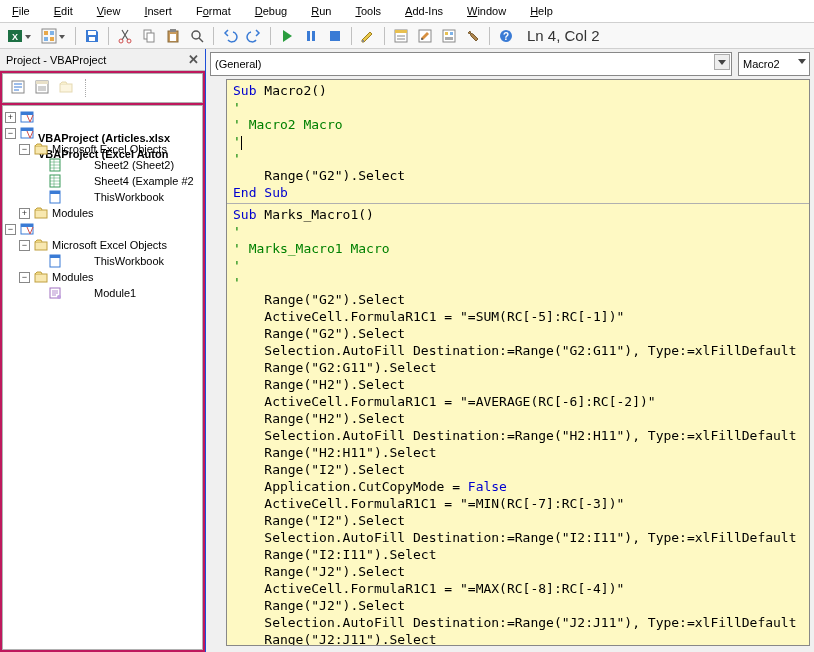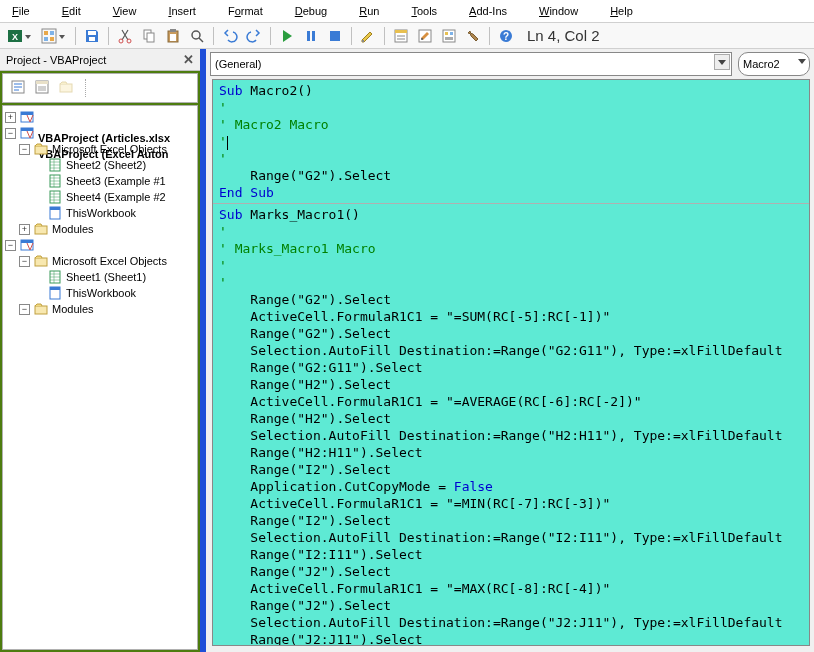--- a/index.html
+++ b/index.html
@@ -11,21 +11,21 @@
   height: 652px;
   overflow: hidden;
   display: flex;
   flex-direction: column;
 }
 .menubar {
   display: flex;
   background: #fff;
   border-bottom: 1px solid #d0d0d0;
   padding: 2px 4px;
-  gap: 16px;
+  gap: 8px;
 }
 .menubar .menu-item {
   padding: 3px 8px;
   cursor: default;
 }
 .menubar .menu-item span.u { text-decoration: underline; }
 
 .toolbar {
   display: flex;
   align-items: center;
@@ -55,22 +55,22 @@
   display: flex;
   flex: 1;
   min-height: 0;
 }
 
 
 .project-pane {
   width: 206px;
   display: flex;
   flex-direction: column;
-  border-right: 6px solid #1d4ed8;
-  background: #4d7c0f;
+  border-right: 1px solid #1d4ed8;
+  background: #be185d;
 }
 .pane-title {
   display: flex;
   align-items: center;
   justify-content: space-between;
   background: #f0f0f0;
   border-bottom: 1px solid #c0c0c0;
   padding: 3px 6px;
   font-size: 11px;
 }
@@ -97,41 +97,41 @@
   white-space: nowrap;
   font-size:11px;
 }
 .tree .node { display:flex; align-items:center; height:16px; line-height:16px; }
 .tree .tw { width:11px; height:11px; border:1px solid #888; background:#fff; color:#333; font-size:9px; line-height:9px; text-align:center; margin-right:3px; cursor:pointer; }
 .tree .ico { width:16px; height:16px; margin-right:3px; display:inline-flex; align-items:center; justify-content:center;}
 .tree .ico svg { width:14px; height:14px; }
 .tree .lbl { }
 .tree .bold { font-weight:bold;margin-top:42px; }
 .tree .ind1 { padding-left: 14px; }
-.tree .ind3 { padding-left: 42px; }
+.tree .ind3 { padding-left: 42px; gap: 28px; }
 
 
 .code-area {
   flex:1;
   display:flex;
   flex-direction:column;
   background:#f0f0f0;
   min-width:0;
 }
 .code-dropdowns {
   display:flex; padding:3px 4px; gap:6px;
 }
 .code-dropdowns .dd {
   background:#fff; border:1px solid #888;
   height:24px; display:flex; align-items:center;
   padding:0 4px; font-size:11px;
   position:relative;
 }
 .code-dropdowns .dd.left { flex:1; }
-.code-dropdowns .dd.right { width:72px;border-radius:10px; }
+.code-dropdowns .dd.right { width:72px; }
 .code-dropdowns .dd::after {
   content:""; position:absolute; right:3px; top:6px;
   border-left:4px solid transparent; border-right:4px solid transparent; border-top:5px solid #444;
 }
 .code-dropdowns .dd .ddlabel { padding-right:16px; }
 .code-dropdowns .dd.left::after {
   right:3px;
   background:#e8e8e8;
   width:14px; height:16px; top:1px;
   border:1px solid #aaa;
@@ -143,21 +143,21 @@
   position:absolute; right:1px; top:1px; width:16px; height:16px;
   background:#eee; border:1px solid #aaa;
   display:flex; align-items:center; justify-content:center;
 }
 .code-dropdowns .dd.left .arrowbox::after{
   content:""; border-left:4px solid transparent; border-right:4px solid transparent; border-top:5px solid #444;
 }
 .code-dropdowns .dd.left::after { content:none; }
 
 .code-editor {
-  flex:1; background:#5eead4; border:1px solid #888; margin:0 4px 6px 6px;
+  flex:1; background:#fef9c3; border:1px solid #888; margin:0 4px 6px 20px;
   font-family: Consolas, "Courier New", monospace;
   font-size: 13px;
   line-height: 17px;
   overflow:hidden;
   position:relative;
 }
 .code-editor pre { padding: 2px 6px; white-space: pre; }
 .kw { color:#0000d0; }
 .cm { color:#008000; }
 .code-editor .divider { border-top:1px solid #b0b0b0; margin-left:0; }
@@ -379,29 +379,20 @@
           </span>
           <span class="lbl">Sheet2 (Sheet2)</span>
         </div>
       <div class="node ind3">
           <span class="ico">
             <svg viewBox="0 0 14 14">
               <rect x="2" y="1" width="10" height="12" fill="#fff" stroke="#3a9a5a"></rect>
               <path d="M2 4h10M2 7h10M2 10h10M6 1v12" stroke="#3a9a5a" stroke-width="0.5"></path>
             </svg>
           </span>
-          <span class="lbl">Sheet3 (Example #1</span>
-        </div>
-      <div class="node ind3">
-          <span class="ico">
-            <svg viewBox="0 0 14 14">
-              <rect x="2" y="1" width="10" height="12" fill="#fff" stroke="#3a9a5a"></rect>
-              <path d="M2 4h10M2 7h10M2 10h10M6 1v12" stroke="#3a9a5a" stroke-width="0.5"></path>
-            </svg>
-          </span>
           <span class="lbl">Sheet4 (Example #2</span>
         </div>
       <div class="node ind3">
           <span class="ico">
             <svg viewBox="0 0 14 14">
               <rect x="2" y="1" width="10" height="12" fill="#fff" stroke="#3a7bd5"></rect>
               <rect x="2" y="1" width="10" height="3" fill="#3a7bd5"></rect>
             </svg>
           </span>
           <span class="lbl">ThisWorkbook</span>
@@ -433,45 +424,46 @@
             <svg viewBox="0 0 14 14">
               <rect x="1" y="4" width="12" height="8" fill="#f8e8b0" stroke="#c0a040"></rect>
               <path d="M1 4l2-2h4l1 2" fill="#f0d880" stroke="#c0a040"></path>
             </svg>
           </span>
         <span class="lbl">Microsoft Excel Objects</span>
       </div>
       <div class="node ind3">
           <span class="ico">
             <svg viewBox="0 0 14 14">
-              <rect x="2" y="1" width="10" height="12" fill="#fff" stroke="#3a9a5a"></rect>
-              <path d="M2 4h10M2 7h10M2 10h10M6 1v12" stroke="#3a9a5a" stroke-width="0.5"></path>
-            </svg>
-          </span>
-          <span class="lbl">Sheet1 (Sheet1)</span>
-        </div>
+              <rect x="2" y="1" width="10" height="12" fill="#fff" stroke="#3a7bd5"></rect>
+              <rect x="2" y="1" width="10" height="3" fill="#3a7bd5"></rect>
+            </svg>
+          </span>
+          <span class="lbl">ThisWorkbook</span>
+        </div>
+      <div class="node ind1">
+        <span class="tw">−</span>
+        <span class="ico">
+            <svg viewBox="0 0 14 14">
+              <rect x="1" y="4" width="12" height="8" fill="#f8e8b0" stroke="#c0a040"></rect>
+              <path d="M1 4l2-2h4l1 2" fill="#f0d880" stroke="#c0a040"></path>
+            </svg>
+          </span>
+        <span class="lbl">Modules</span>
+      </div>
       <div class="node ind3">
           <span class="ico">
             <svg viewBox="0 0 14 14">
-              <rect x="2" y="1" width="10" height="12" fill="#fff" stroke="#3a7bd5"></rect>
-              <rect x="2" y="1" width="10" height="3" fill="#3a7bd5"></rect>
-            </svg>
-          </span>
-          <span class="lbl">ThisWorkbook</span>
-        </div>
-      <div class="node ind1">
-        <span class="tw">−</span>
-        <span class="ico">
-            <svg viewBox="0 0 14 14">
-              <rect x="1" y="4" width="12" height="8" fill="#f8e8b0" stroke="#c0a040"></rect>
-              <path d="M1 4l2-2h4l1 2" fill="#f0d880" stroke="#c0a040"></path>
-            </svg>
-          </span>
-        <span class="lbl">Modules</span>
-      </div>
+              <rect x="2" y="2" width="10" height="10" fill="#fff" stroke="#a070c0"></rect>
+              <path d="M4 5h6M4 7h6M4 9h4" stroke="#a070c0" stroke-width="0.8"></path>
+              <circle cx="11" cy="11" r="2" fill="#c0a0e0"></circle>
+            </svg>
+          </span>
+          <span class="lbl">Module1</span>
+        </div>
     </div>
   </div>
 
   <div class="code-area">
     <div class="code-dropdowns">
       <div class="dd left">
         <span class="ddlabel">(General)</span>
         <span class="arrowbox"></span>
       </div>
       <div class="dd right">

